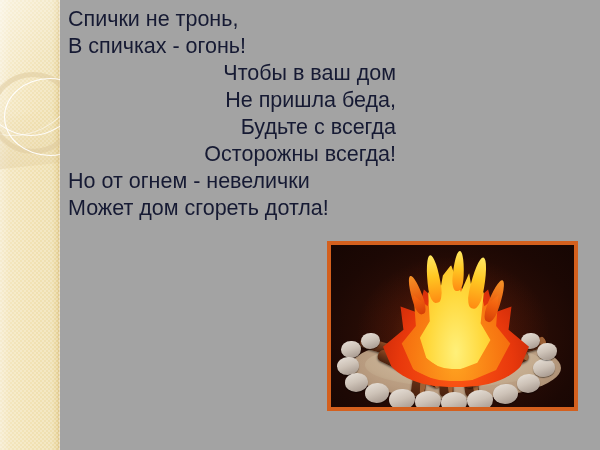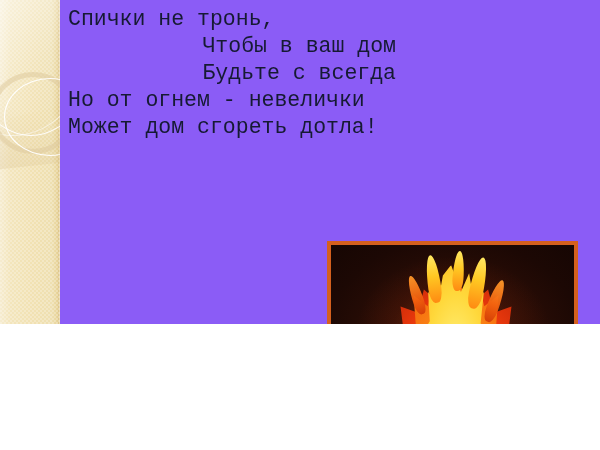--- a/index.html
+++ b/index.html
@@ -3,24 +3,24 @@
 <meta charset="utf-8">
 <style>
   html, body {
     margin: 0;
     padding: 0;
     background: #ffffff;
   }
   #slide {
     position: relative;
     width: 600px;
-    height: 324px;
-    background: #8b5cf6;
+    height: 450px;
+    background: #a3a3a3;
     overflow: hidden;
-    font-family: Liberation Mono, monospace;
+    font-family: Liberation Sans, sans-serif;
   }
 
   
   .band {
     position: absolute;
     left: 0;
     top: 0;
     width: 60px;
     height: 450px;
     overflow: hidden;
@@ -226,22 +226,25 @@
     <div class="band-wedge"></div>
     <div class="band-wedge2"></div>
     <div class="arc arc-big"></div>
     <div class="arc arc-big2"></div>
     <div class="ring-thick"></div>
     <div class="ring-thin"></div>
   </div>
 
   <div class="poem">
     <span class="ln">Спички не тронь,</span>
+    <span class="ln">В спичках - огонь!</span>
     <span class="ln right">Чтобы в ваш дом</span>
+    <span class="ln right">Не пришла беда,</span>
     <span class="ln right">Будьте с всегда</span>
+    <span class="ln right">Осторожны всегда!</span>
     <span class="ln">Но от огнем - невелички</span>
     <span class="ln">Может дом сгореть дотла!</span>
   </div>
 
   <div class="pic">
     <div class="inner">
       <div class="glow"></div>
 
       <div class="sand"></div>
       <div class="sand-shade"></div>

